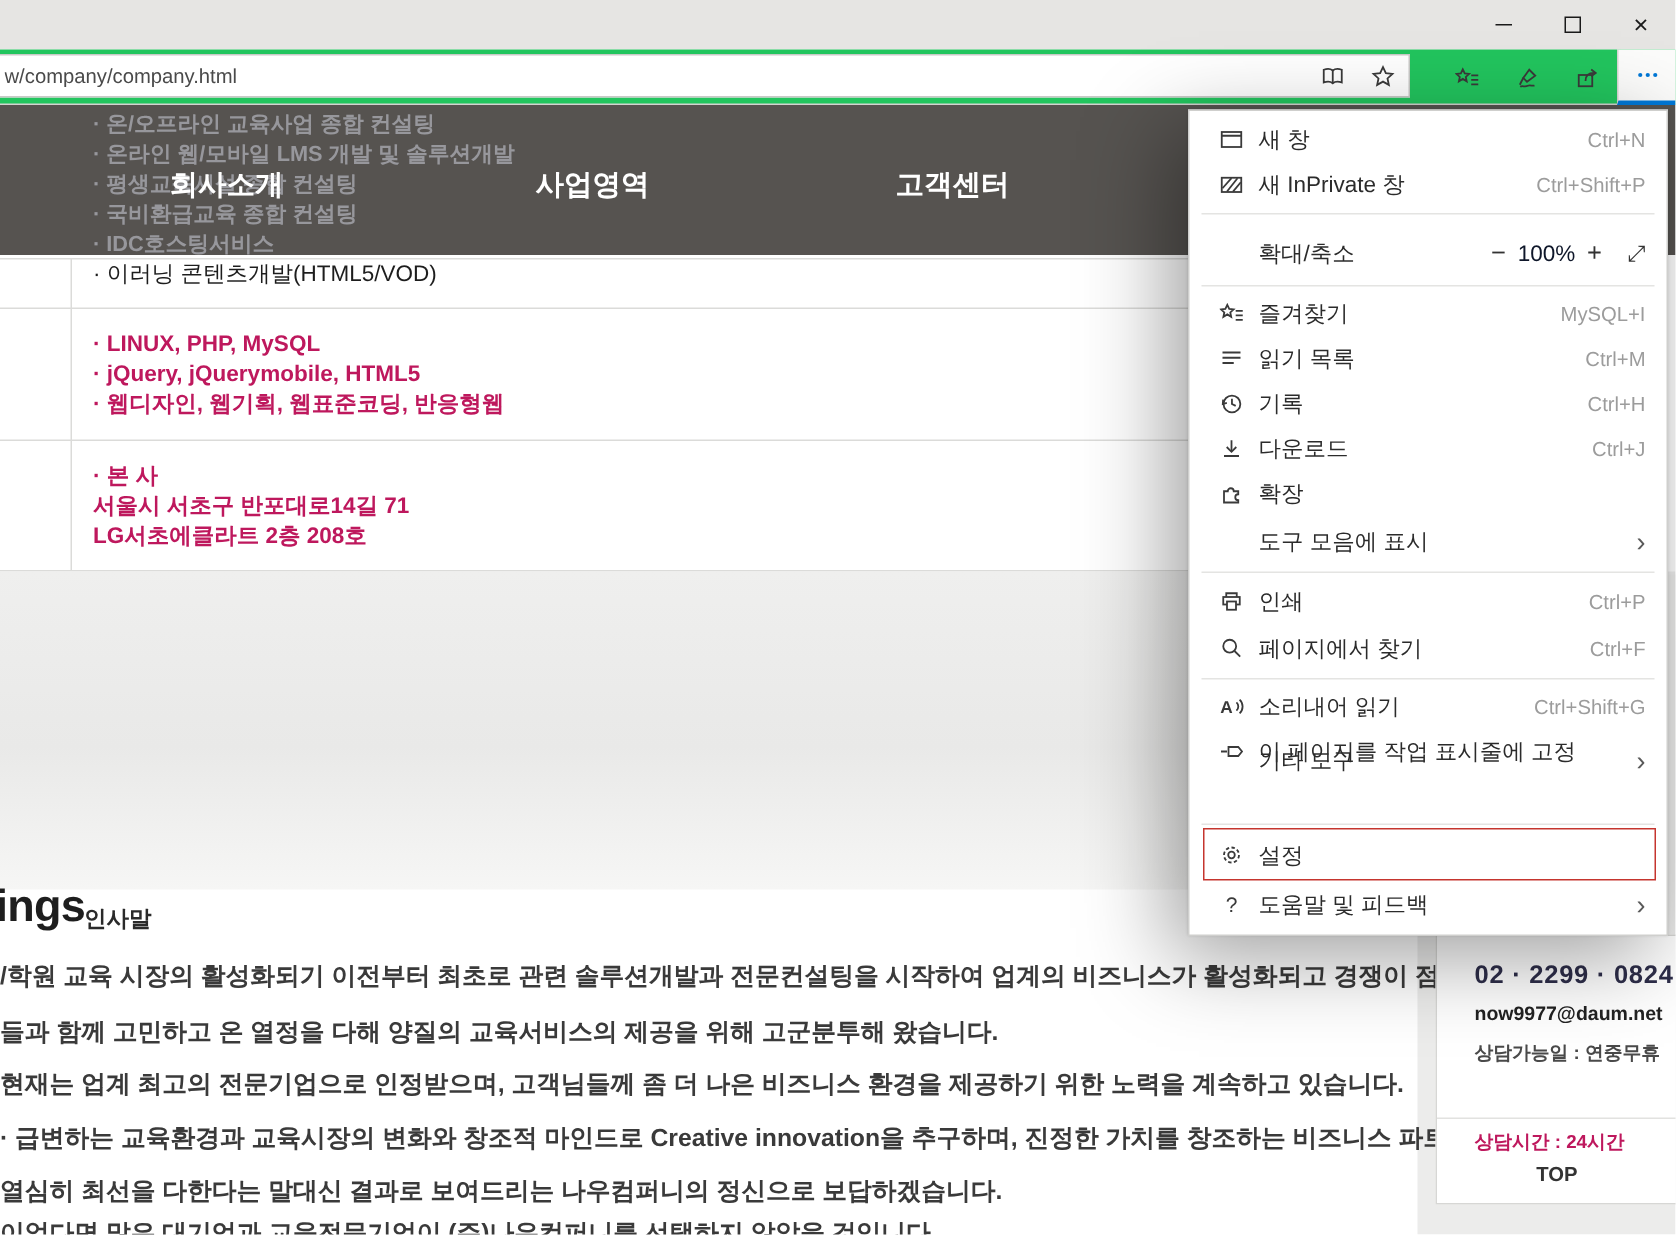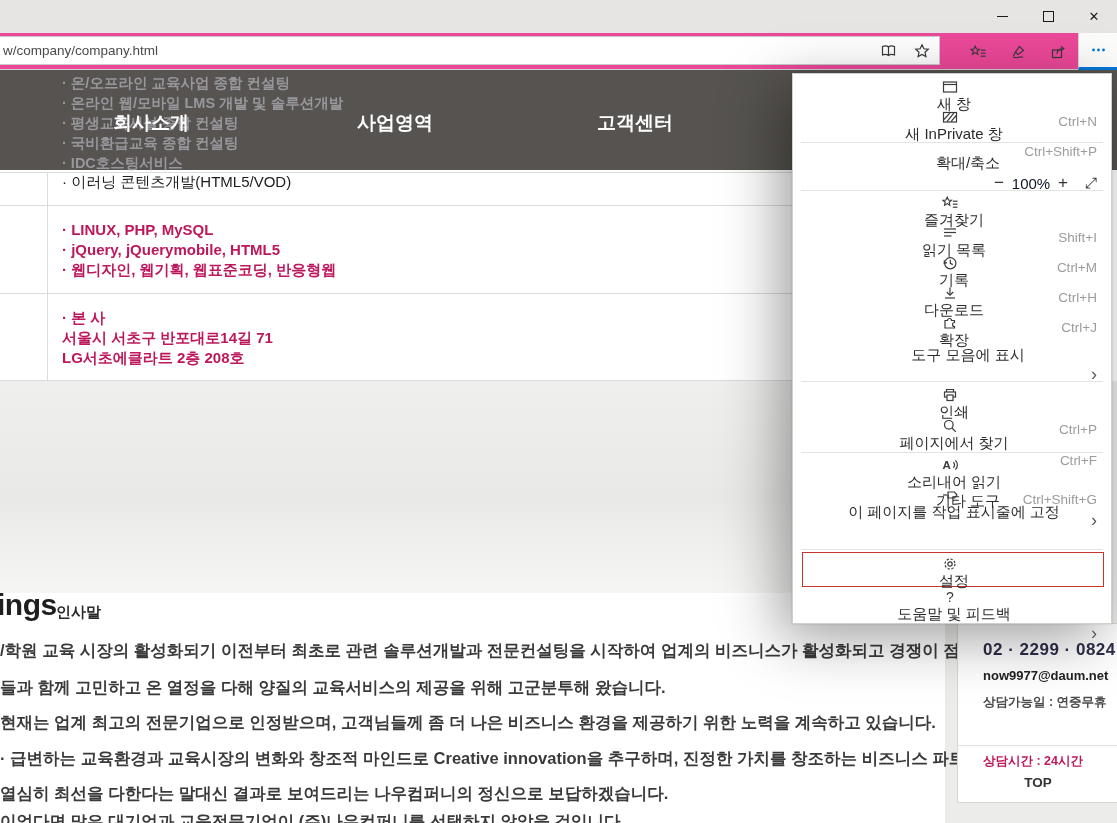--- a/index.html
+++ b/index.html
@@ -10,21 +10,21 @@
   .ic{stroke:#3a3a3a;fill:none;stroke-width:1.2;}
 
   
   #titlebar{top:0;left:0;width:1117px;height:33px;background:#e6e5e3;}
   .winbtn{top:0;width:46px;height:33px;display:flex;align-items:center;justify-content:center;color:#1a1a1a;font-size:13px;}
   #btn-min{right:92px;} #btn-max{right:46px;} #btn-close{right:0;}
   #btn-min i{display:block;width:11px;height:1px;background:#1a1a1a;}
   #btn-max i{display:block;width:9px;height:9px;border:1px solid #1a1a1a;}
 
   
-  #toolbar{top:33px;left:0;width:1117px;height:37px;background:#ec4899;border-bottom:1px solid #d4d2d0;box-sizing:border-box;}
+  #toolbar{top:33px;left:0;width:1117px;height:37px;background:#22c55e;border-bottom:1px solid #d4d2d0;box-sizing:border-box;}
   #addressbar{top:3px;left:-8px;width:948px;height:29px;background:#fff;border:1px solid #c9c9c7;box-sizing:border-box;display:flex;align-items:center;}
   #url-text{margin-left:10px;font-size:13.5px;color:#4a4a4a;flex:1;white-space:nowrap;overflow:hidden;}
   .abtn{width:34px;height:27px;display:flex;align-items:center;justify-content:center;}
   .tbtn{top:0;width:40px;height:37px;display:flex;align-items:center;justify-content:center;}
   #btn-hub{right:119px;} #btn-note{right:79px;} #btn-share{right:39px;}
   #btn-more{right:0;width:39px;background:#fcfcfb;border-left:1px solid #d8d6d4;border-bottom:3px solid #0078d7;box-sizing:border-box;}
 
   
   #siteheader{top:70px;left:0;width:1117px;height:100px;background:#565350;}
   .ghostlist{top:74px;left:62px;font-size:14.5px;font-weight:700;color:#97979c;line-height:19.9px;white-space:nowrap;}
@@ -47,21 +47,21 @@
   #phone{top:16px;left:25px;font-size:17px;font-weight:800;color:#2e2e4a;letter-spacing:0.5px;white-space:nowrap;}
   #email{top:44px;left:25px;font-size:13px;font-weight:700;color:#222;white-space:nowrap;}
   #days{top:70px;left:25px;font-size:12.5px;font-weight:700;color:#4a4a4a;white-space:nowrap;}
   #hours{top:89px;left:25px;font-size:12.5px;font-weight:700;color:#be185d;white-space:nowrap;margin-top:40px;}
   #cbox-divider{top:121px;left:0;width:173px;height:1px;background:#e2e2e0;}
   #topbtn{top:138px;left:0;width:160px;height:40px;display:flex;align-items:center;justify-content:center;font-size:13.5px;font-weight:700;color:#333;}
 
   
   #menu{top:73px;left:792px;width:320px;height:551px;background:#fff;border:1px solid #cfcfcd;box-sizing:border-box;
         box-shadow:-12px 14px 55px rgba(0,0,0,0.38),0 0 2px rgba(0,0,0,0.15);}
-  .mrow{left:0;width:100%;height:30px;display:flex;align-items:center;box-sizing:border-box;padding:0 14px 0 18px;flex-direction:column;}
+  .mrow{left:0;width:100%;height:30px;display:flex;align-items:center;box-sizing:border-box;padding:0 14px 0 18px;}
   .micon{width:20px;height:17px;margin-right:8px;flex:none;display:flex;align-items:center;justify-content:center;color:#3a3a3a;}
   .mlabel{font-size:15px;color:#2b2b2b;white-space:nowrap;}
   .mlabel.indent{margin-left:28px;}
   .mshort{margin-left:auto;font-size:13.5px;color:#9c9c9c;white-space:nowrap;}
   .mchev{margin-left:auto;font-size:18px;color:#5a5a5a;line-height:1;}
   .msep{left:8px;width:302px;height:1px;background:#e4e4e2;}
   .zctl{display:flex;align-items:center;margin-left:auto;}
   .zbtn{width:20px;text-align:center;font-size:17px;color:#333;}
   .zval{width:44px;text-align:center;font-size:15px;color:#0f172a;}
   .zexp{margin-left:12px;font-size:15px;color:#333;}
@@ -220,21 +220,21 @@
     <div class="abs mrow" style="top:120px">
       <span class="micon">
           <svg width="17" height="16" viewBox="0 0 17 16" class="ic">
             <path d="M5.2 2.2 L6.5 5 L9.4 5.3 L7.2 7.3 L7.8 10.2 L5.2 8.6 L2.6 10.2 L3.2 7.3 L1 5.3 L3.9 5 Z"></path>
             <line x1="10.8" y1="6.2" x2="15.5" y2="6.2"></line>
             <line x1="10.8" y1="9.2" x2="15.5" y2="9.2"></line>
             <line x1="10.8" y1="12.2" x2="15.5" y2="12.2"></line>
           </svg>
         </span>
       <span class="mlabel">즐겨찾기</span>
-      <span class="mshort">Shift+I</span>
+      <span class="mshort">MySQL+I</span>
     </div>
     <div class="abs mrow" style="top:150px">
       <span class="micon">
           <svg width="16" height="16" viewBox="0 0 16 16" class="ic">
             <line x1="2" y1="4" x2="14" y2="4"></line>
             <line x1="2" y1="7.5" x2="14" y2="7.5"></line>
             <line x1="2" y1="11" x2="9.5" y2="11"></line>
           </svg>
         </span>
       <span class="mlabel">읽기 목록</span>

